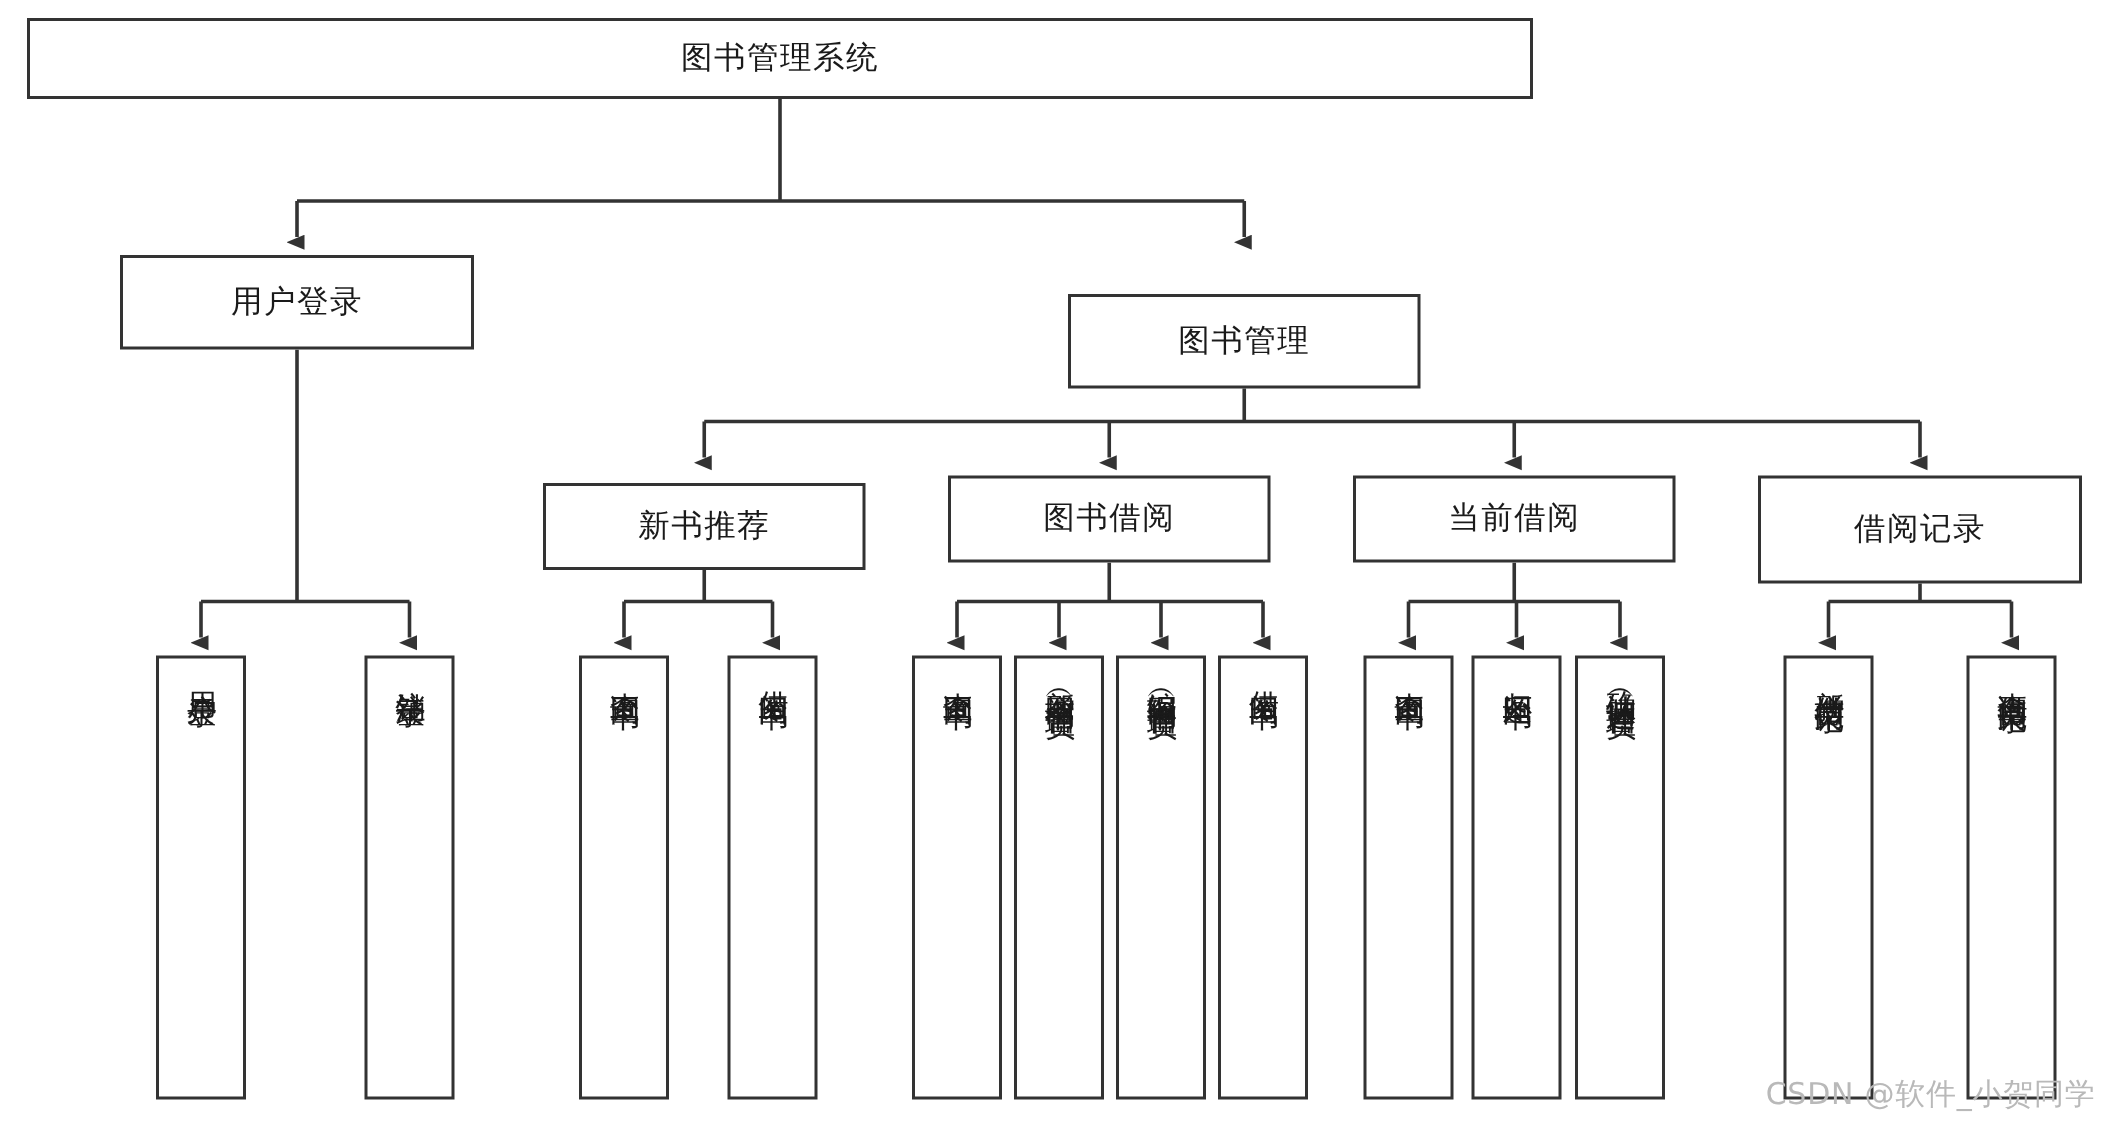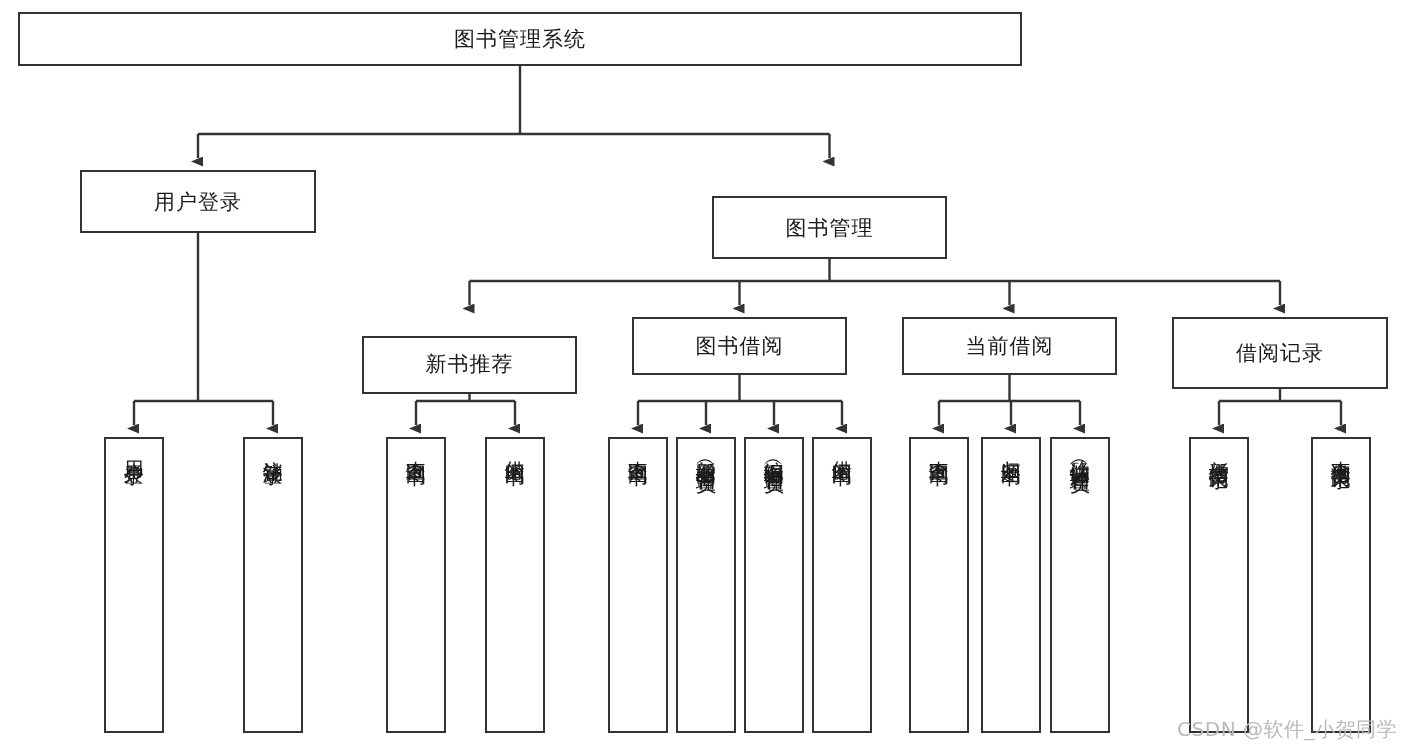--- a/index.html
+++ b/index.html
@@ -117,21 +117,21 @@
     <span class="label">图书管理系统</span>
   </div>
 
   <div class="node node-h" id="n-l2_0" style="left: 80px; top: 170px; width: 236px; height: 63px;">
     <span class="label">用户登录</span>
   </div>
   <div class="node node-h" id="n-l2_1" style="left: 712px; top: 170px; width: 235px; height: 63px; margin-top: 26px;">
     <span class="label">图书管理</span>
   </div>
 
-  <div class="node node-h" id="n-l3_0" style="left: 362px; top: 336px; width: 215px; height: 58px; font-family: Liberation Serif, serif;">
+  <div class="node node-h" id="n-l3_0" style="left: 362px; top: 322px; width: 215px; height: 58px;">
     <span class="label">新书推荐</span>
   </div>
   <div class="node node-h" id="n-l3_1" style="left: 632px; top: 317px; width: 215px; height: 58px;">
     <span class="label">图书借阅</span>
   </div>
   <div class="node node-h" id="n-l3_2" style="left: 902px; top: 317px; width: 215px; height: 58px;">
     <span class="label">当前借阅</span>
   </div>
   <div class="node node-h" id="n-l3_3" style="left: 1172px; top: 317px; width: 216px; height: 72px;">
     <span class="label">借阅记录</span>

